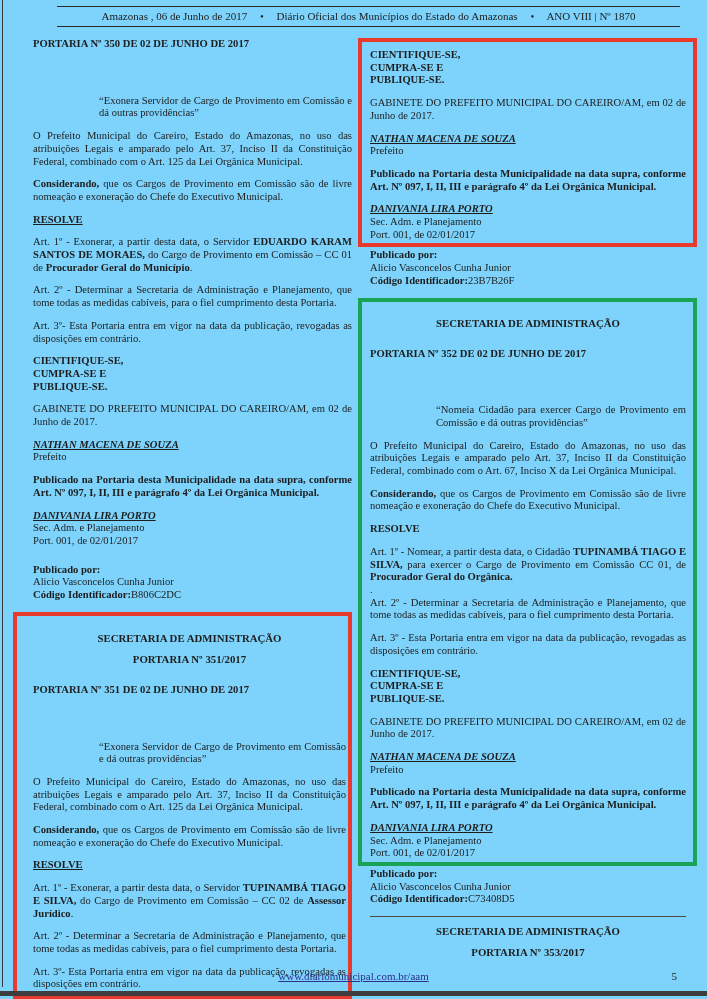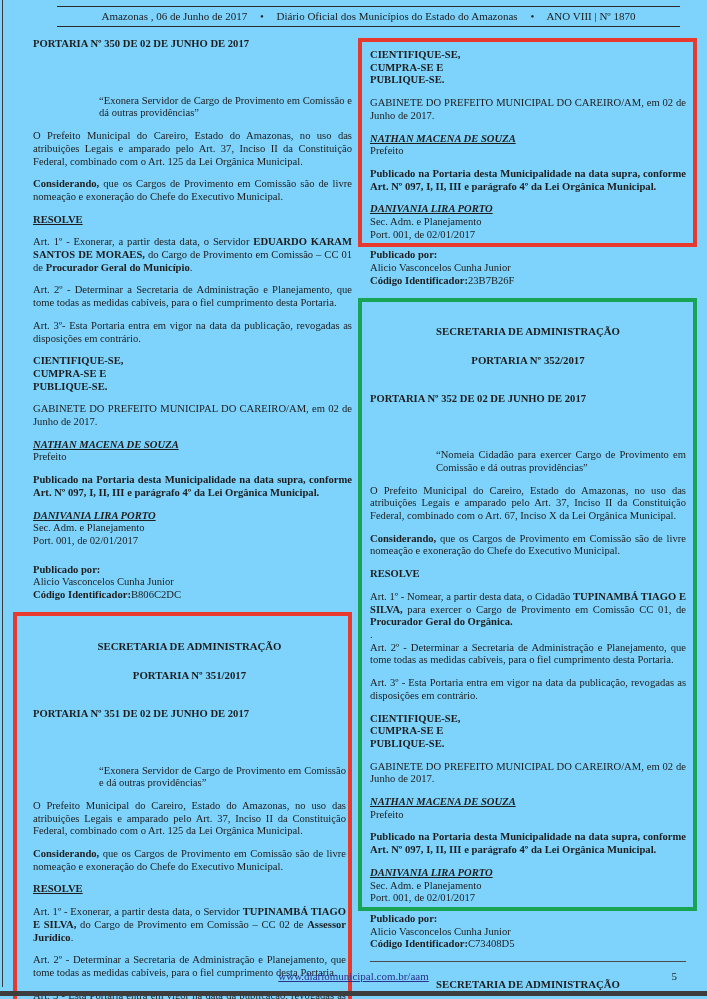--- a/index.html
+++ b/index.html
@@ -18,21 +18,21 @@
   .ln{margin:0;}
   .b{font-weight:bold;}
   .bi{font-weight:bold;font-style:italic;text-decoration:underline;}
   .t{font-weight:bold;text-align:left;}
   .q{margin-left:66px;margin-top:44px;}
   .r{font-weight:bold;text-decoration:underline;text-align:left;}
   .r2{font-weight:bold;text-align:left;}
   .blk{margin:0 0 10px;}
   .cred{text-align:left;margin:16px 0 10px;}
   .cred div{font-size:10.6px;line-height:12.7px;}
-  .bx-title{font-weight:bold;text-align:center;font-size:10.8px;line-height:13px;margin:16px;}
+  .bx-title{font-weight:bold;text-align:center;font-size:10.8px;line-height:13px;margin:8px;}
   .gap{height:10px;}
   .box-red-l{border:4px solid #e8392e;margin:0 0 0 -20px;padding:8px 2px 4px 16px;}
   .box-red-r{border:4px solid #e8392e;margin:0 -11px 0 -12px;padding:7px 7px 2px 8px;}
   .box-green{border:4px solid #18a454;margin:0 -11px 0 -12px;padding:7px 7px 2px 8px;}
   .sep-rule{border:none;border-top:1px solid #4a4a4a;margin:2px 0 8px;}
   .dotln{margin:0;text-align:left;}
   .tight{margin-bottom:0;}
   .footer-url{position:absolute;left:0;width:707px;bottom:17px;text-align:center;font-size:11px;margin-top:20px;}
   .footer-url a{color:#2b2f8e;text-decoration:underline;}
   .page-num{position:absolute;right:30px;bottom:17px;font-size:11px;}
@@ -119,21 +119,20 @@
         </div>
       </div>
       <div class="cred" style="margin-top:2px">
         <div class="b">Publicado por:</div>
         <div>Alicio Vasconcelos Cunha Junior</div>
         <div><span class="b">Código Identificador:</span><span>23B7B26F</span></div>
       </div>
 
       <div class="box-green">
         <div class="bx-title">SECRETARIA DE ADMINISTRAÇÃO</div>
-        <div class="bx-title">PORTARIA Nº 352/2017</div>
         <div class="gap"></div>
         <p class="t">PORTARIA Nº 352 DE 02 DE JUNHO DE 2017</p>
         <p class="q">“Nomeia Cidadão para exercer Cargo de Provimento em Comissão e dá outras providências”</p>
         <p>O Prefeito Municipal do Careiro, Estado do Amazonas, no uso das atribuições Legais e amparado pelo Art. 37, Inciso II da Constituição Federal, combinado com o Art. 67, Inciso X da Lei Orgânica Municipal.</p>
         <p><span class="b">Considerando,</span><span> que os Cargos de Provimento em Comissão são de livre nomeação e exoneração do Chefe do Executivo Municipal.</span></p>
         <p class="r2">RESOLVE</p>
         <p class="tight"><span>Art. 1º - Nomear, a partir desta data, o Cidadão </span><span class="b">TUPINAMBÁ TIAGO E SILVA,</span><span> para exercer o Cargo de Provimento em Comissão CC 01, de </span><span class="b">Procurador Geral do Orgânica.</span><span></span></p>
         <p class="dotln">.</p>
         <p>Art. 2º - Determinar a Secretaria de Administração e Planejamento, que tome todas as medidas cabíveis, para o fiel cumprimento desta Portaria.</p>
         <p>Art. 3º - Esta Portaria entra em vigor na data da publicação, revogadas as disposições em contrário.</p>

